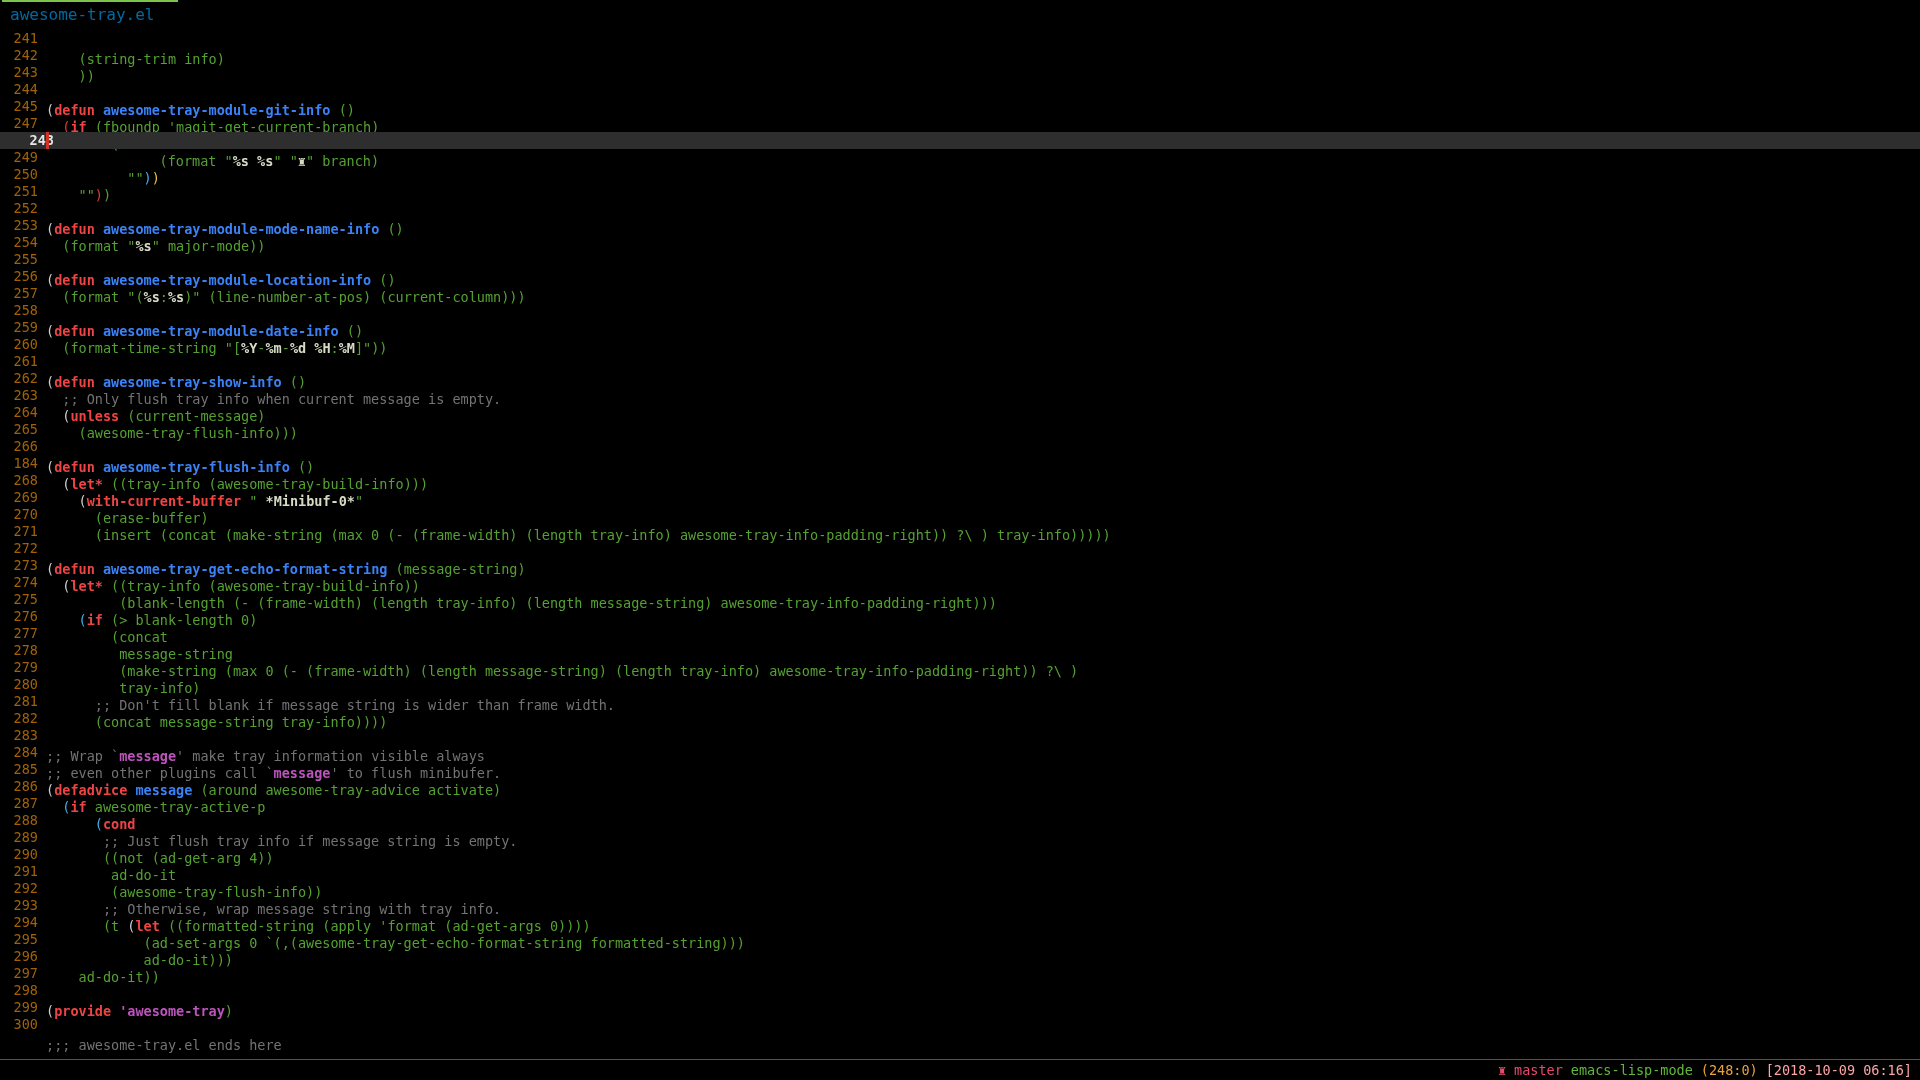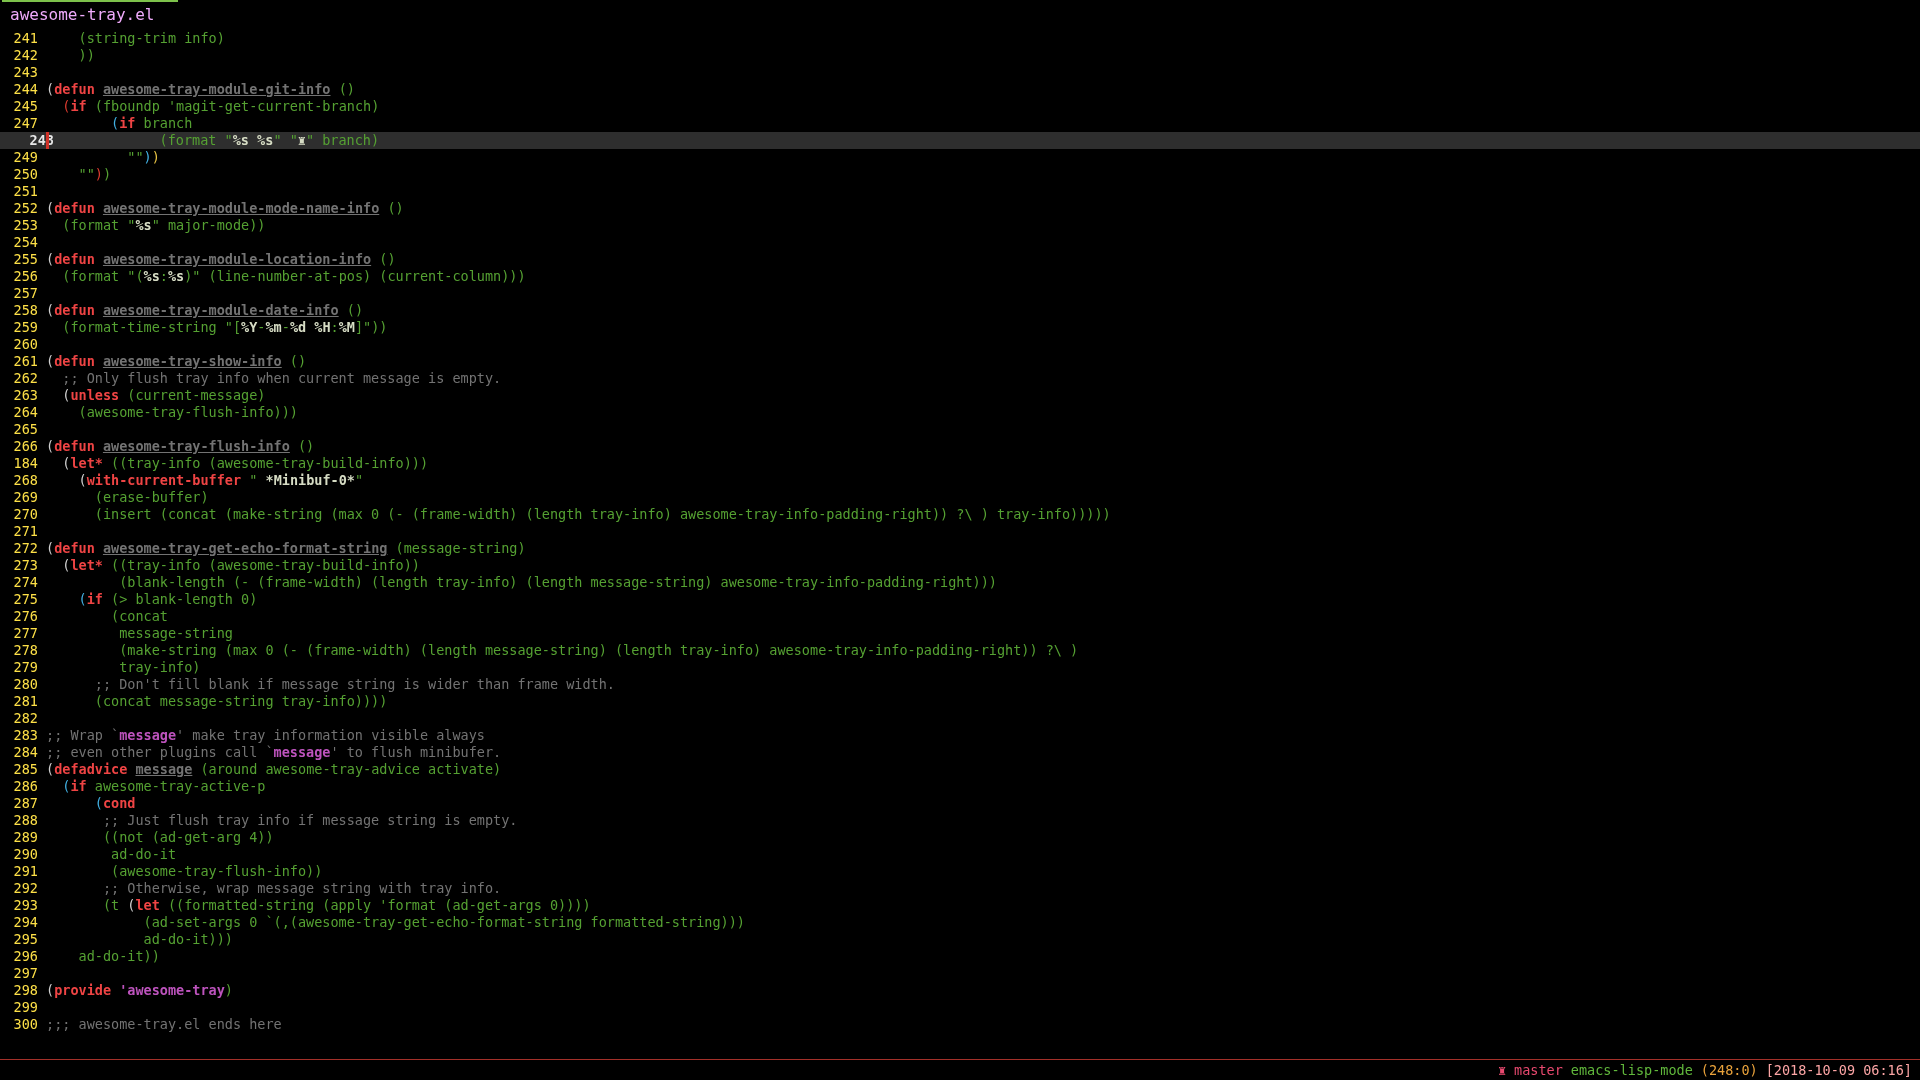--- a/index.html
+++ b/index.html
@@ -1,30 +1,30 @@
 <!DOCTYPE html>
 <html><head>
 <meta charset="utf-8">
 <style>
   html,body{margin:0;padding:0;background:#000;width:1920px;height:1080px;overflow:hidden;}
   body{font-family:"DejaVu Sans Mono","Liberation Mono",monospace;font-size:13.5px;}
   .tabline{position:absolute;top:0;left:2px;width:176px;height:2px;background:#7dc24b;}
-  .title{position:absolute;top:5px;left:10px;font-size:16px;color:#f0abfc;white-space:pre;}
+  .title{position:absolute;top:5px;left:10px;font-size:16px;color:#0369a1;white-space:pre;}
   .editor{position:absolute;top:30px;left:0;right:0;}
   .row{position:relative;height:17px;line-height:17px;white-space:pre;}
   .row.hl{background:#2e2e2e;}
-  .ln{display:inline-block;width:38px;text-align:right;color:#fde047;vertical-align:top;}
+  .ln{display:inline-block;width:38px;text-align:right;color:#a16207;vertical-align:top;}
   .row.hl .ln{color:#e8e8e8;font-weight:bold;margin-left:16px;}
-  .code{display:inline-block;padding-left:8px;vertical-align:top;}
+  .code{display:inline-block;padding-left:8px;vertical-align:top;margin-top:21px;}
   .cursor{position:absolute;left:46px;top:0;width:3px;height:17px;background:#d23228;}
   .t-d{color:#55a132;}
   .t-s{color:#55a132;}
   .t-c{color:#737373;}
   .t-k{color:#ef4444;font-weight:bold;}
-  .t-f{color:#737373;font-weight:bold;text-decoration:underline;}
+  .t-f{color:#3b82f6;font-weight:bold;}
   .t-m{color:#d6dcc4;font-weight:bold;}
   .t-p{color:#bd53bd;font-weight:bold;}
   .t-w{color:#d0d0d0;}
   .t-r{color:#dd3b2f;}
   .t-y{color:#e5c143;}
   .t-b{color:#41b0e3;}
   .statusbar{position:absolute;left:0;right:0;bottom:0;height:21px;border-top:1px solid #a43029;
     display:flex;justify-content:flex-end;align-items:center;gap:8px;padding-right:8px;box-sizing:border-box;}
   .sb-git{color:#e8496f;}
   .sb-mode{color:#61b83c;}

